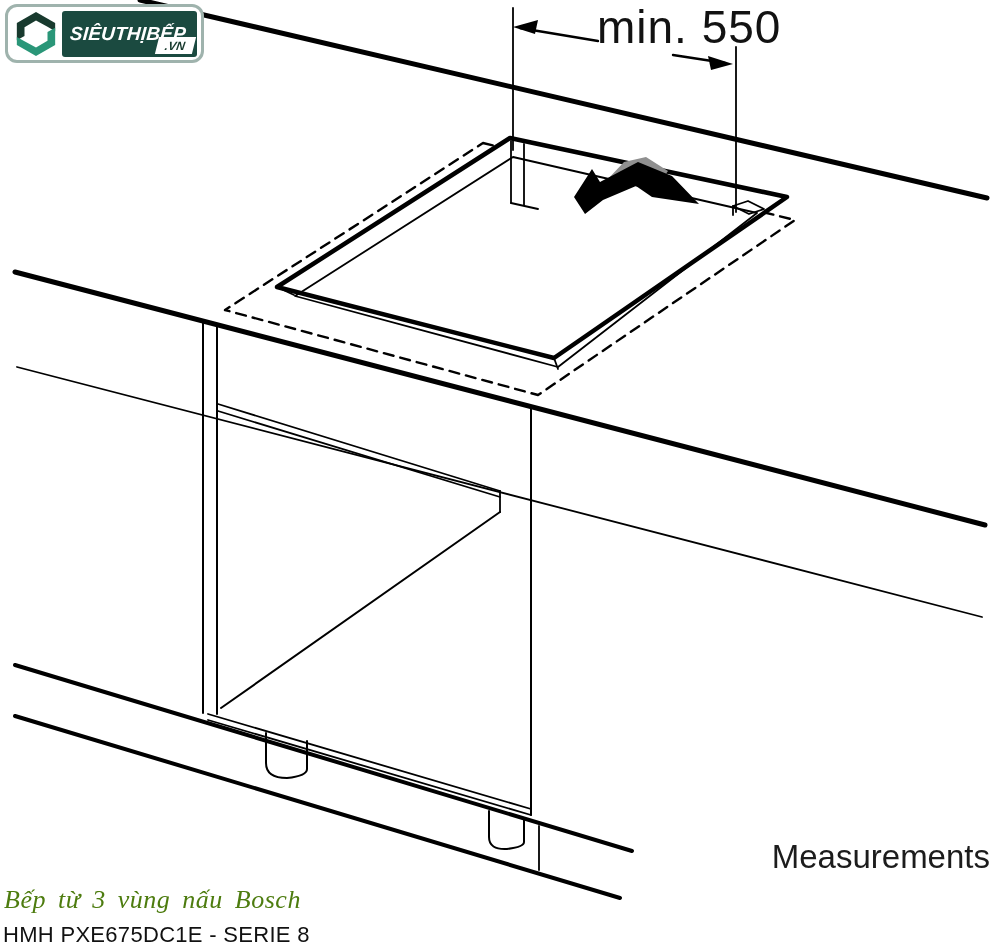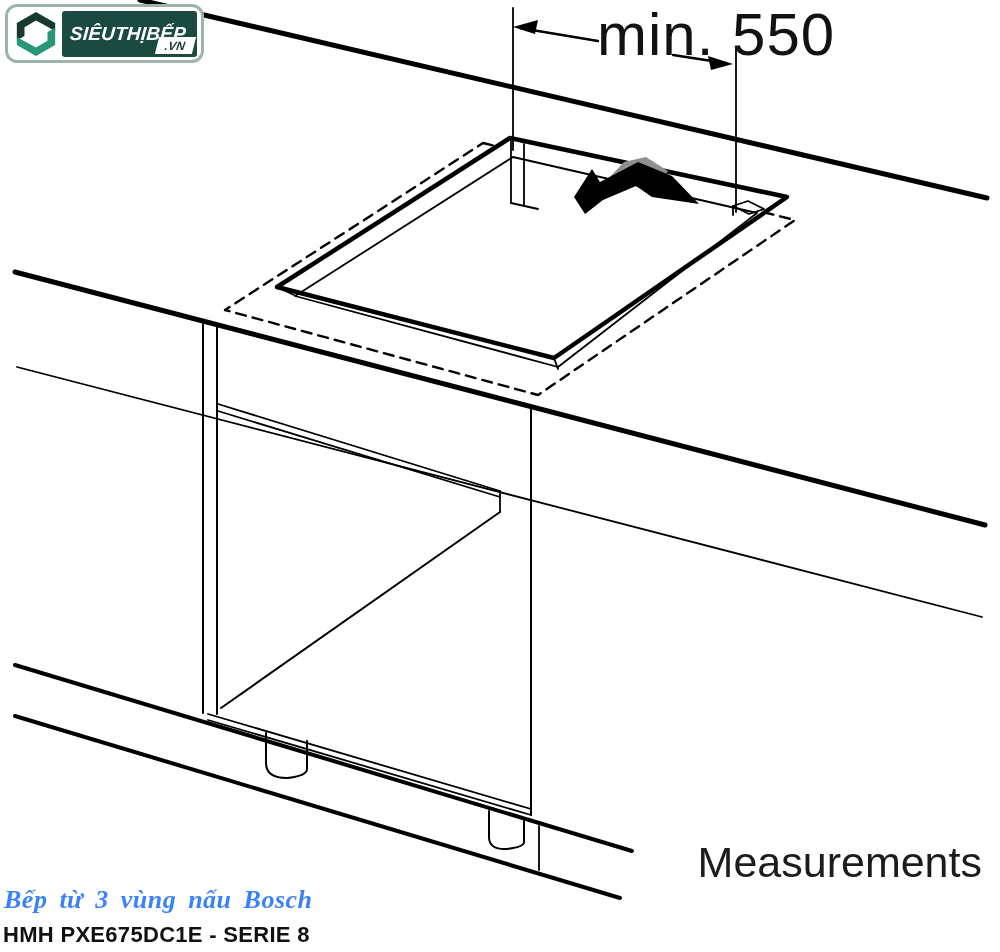--- a/index.html
+++ b/index.html
@@ -38,34 +38,34 @@
     display:flex;align-items:center;justify-content:center;
   }
   .tld-tag span{
     font-style:italic;font-weight:800;font-size:12px;color:var(--icon-dark);
     transform:skewX(6deg);
   }
 
   
   .dim-label{
     position:absolute;left:597px;top:0px;
-    font-size:60px;letter-spacing:1px;color:#121212;white-space:nowrap;
+    font-size:46px;letter-spacing:1px;color:#121212;white-space:nowrap;
   }
   .units-note{
-    position:absolute;right:18px;top:839px;text-align:right;
-    font-size:43px;line-height:1.09;color:var(--text-dark);white-space:nowrap;
+    position:absolute;right:10px;top:839px;text-align:right;
+    font-size:33px;line-height:1.09;color:var(--text-dark);white-space:nowrap;
   }
   .caption-product{
     position:absolute;left:4px;top:885px;
-    font-family:"Liberation Serif",serif;font-style:italic;font-weight:700;
-    font-size:26px;letter-spacing:0.5px;word-spacing:5px;color:#3b82f6;white-space:nowrap;
+    font-family:"Liberation Serif",serif;font-style:italic;font-weight:400;
+    font-size:26px;letter-spacing:0.5px;word-spacing:5px;color:#4d7c0f;white-space:nowrap;
   }
   .caption-model{
     position:absolute;left:3px;top:922px;
-    font-weight:700;font-size:22px;letter-spacing:0.3px;color:#111111;white-space:nowrap;
+    font-weight:400;font-size:22px;letter-spacing:0.3px;color:#111111;white-space:nowrap;
   }
 </style>
 </head>
 <body>
 
 <div class="stage">
 
   <svg class="diagram" viewBox="0 0 1000 952" fill="none" stroke-linecap="round" stroke-linejoin="round">
 
     <g stroke="var(--line)">

